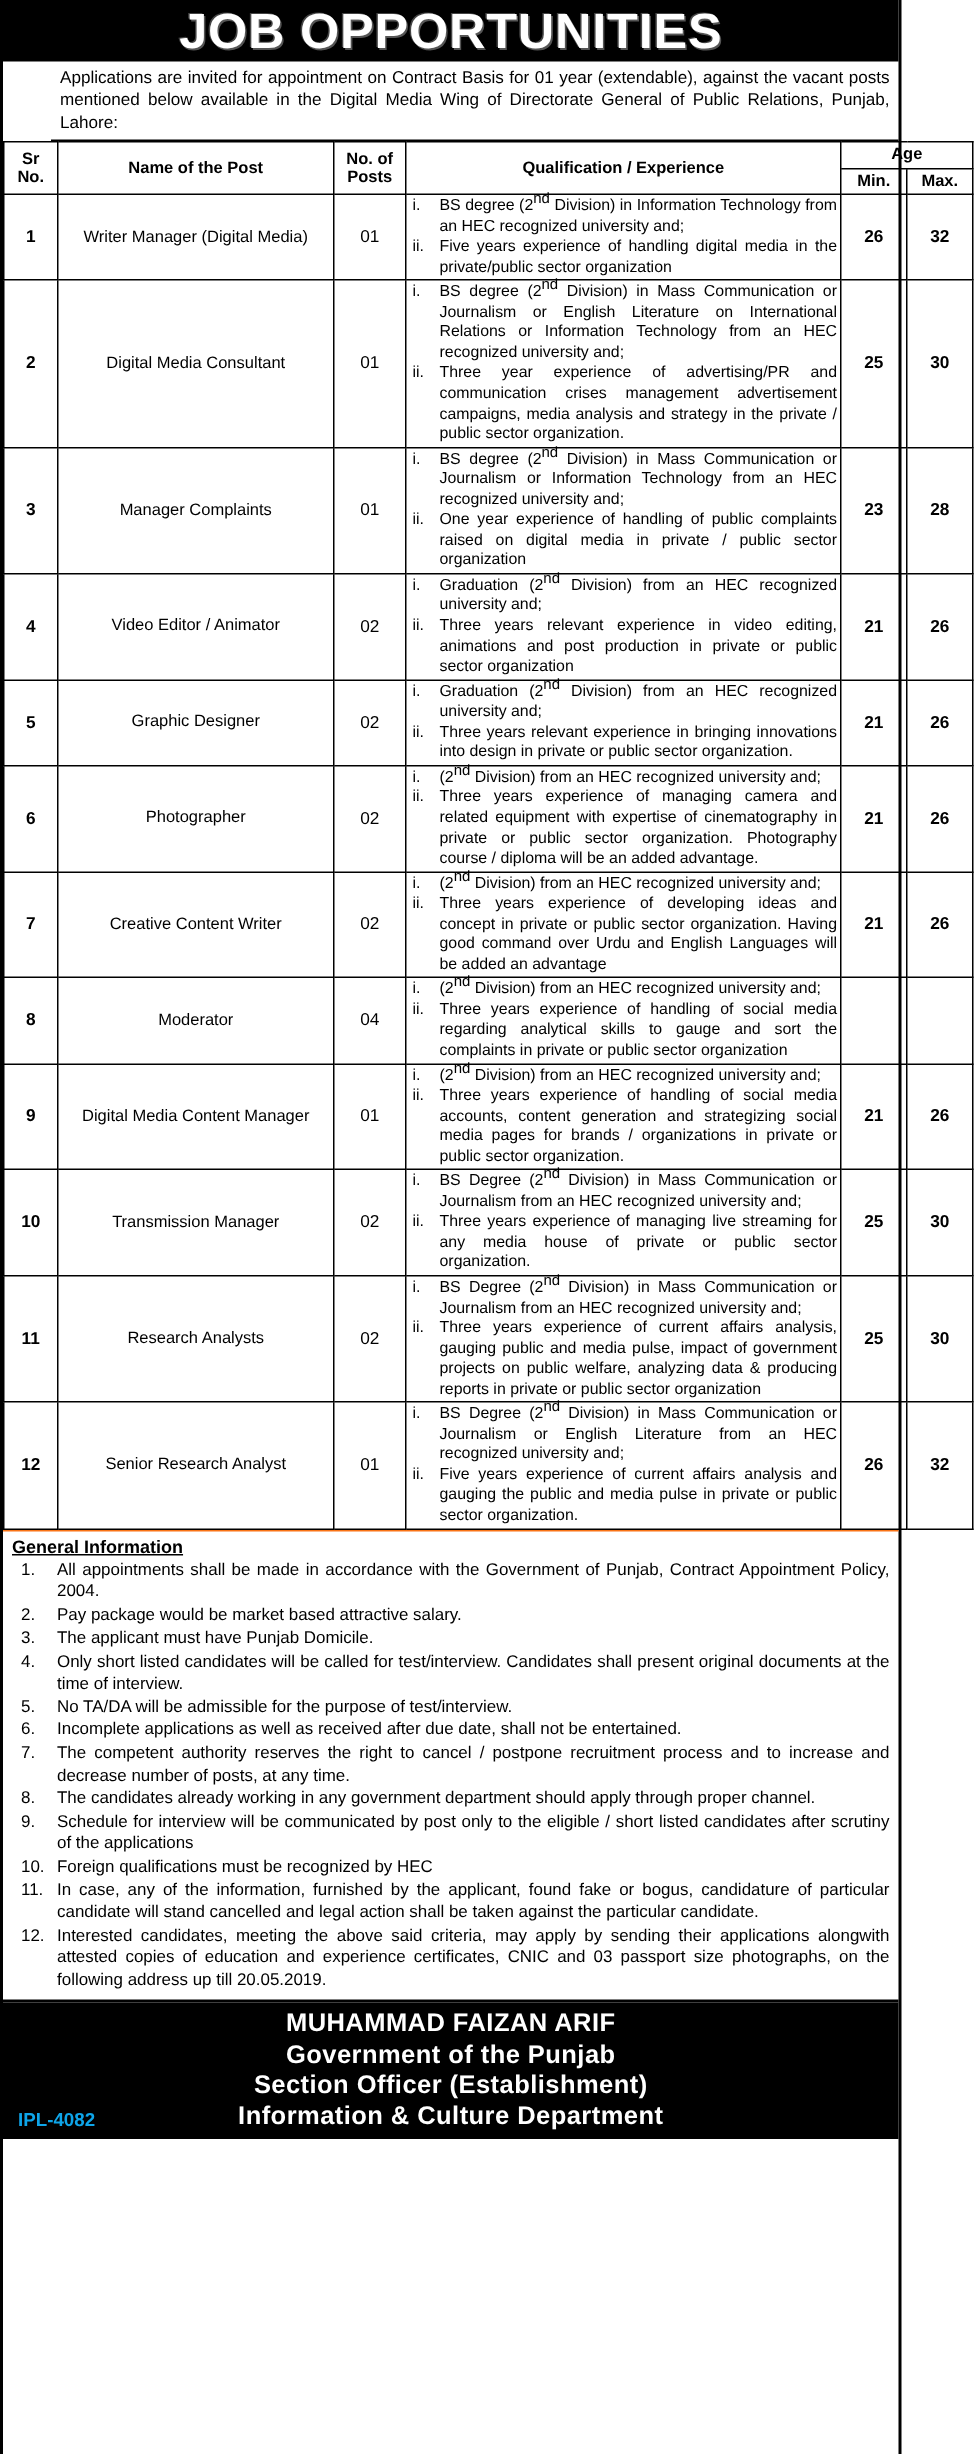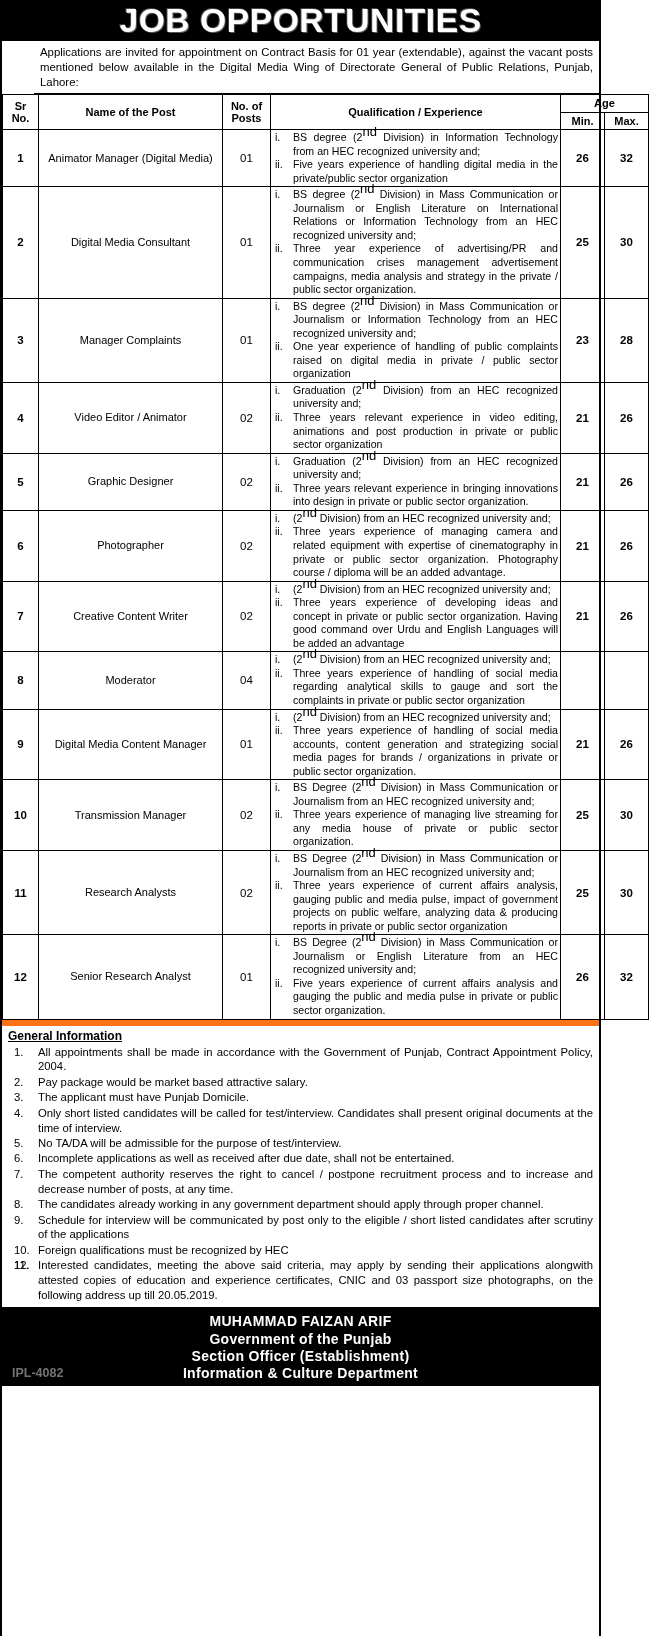--- a/index.html
+++ b/index.html
@@ -117,25 +117,25 @@
     text-align: justify;
     margin-bottom: 0;
   }
   ol.qlist > li .marker {
     position: absolute;
     left: 2px;
     top: 0;
     width: 16px;
     font-size: 10.6px;
   }
-  sup.ord { font-size: 13px; vertical-align: super; line-height: 0; }
+  sup.ord { font-size: 10px; vertical-align: super; line-height: 0; }
 
   
   .gi-wrap {
-    border-top: 6px solid #f97316;
+    border-top: 1px solid #f97316;
     border-bottom: 2px solid #000;
     padding: 2px 6px 4px 6px;
   }
   .gi-title {
     font-size: 12px;
     font-weight: bold;
     text-decoration: underline;
     margin: 1px 0 2px 0;
   }
   ol.gi {
@@ -163,33 +163,33 @@
   
   .footer {
     background: #000;
     color: #fff;
     position: relative;
     padding: 4px 0 4px 0;
     min-height: 74px;
   }
   .footer-lines {
     text-align: center;
-    font-size: 14px;
+    font-size: 17px;
     font-weight: bold;
     line-height: 1.22;
     letter-spacing: 0.3px;
   }
   .footer-lines div { white-space: nowrap; }
   .ipl {
     position: absolute;
     left: 10px;
     bottom: 6px;
     font-size: 12.5px;
     font-weight: bold;
-    color: #737373;
+    color: #0ea5e9;
   }
 </style>
 </head>
 <body>
 
 <div id="page">
 
   <div class="banner">
     <div class="banner-title">JOB OPPORTUNITIES</div>
   </div>
@@ -220,21 +220,21 @@
         <th colspan="2">Age</th>
       </tr>
       <tr>
         <th>Min.</th>
         <th>Max.</th>
       </tr>
     </thead>
     <tbody id="jobs-body">
         <tr>
           <td class="sr">1</td>
-          <td class="name">Animator Manager (Digital Media)</td>
+          <td class="name">Writer Manager (Digital Media)</td>
           <td class="posts">01</td>
           <td class="qual">
             <ol class="qlist">
               <li><span class="marker">i.</span><span>BS degree (2<sup class="ord">nd</sup> Division) in Information Technology from an HEC recognized university and;</span></li>
               <li><span class="marker">ii.</span><span>Five years experience of handling digital media in the private/public sector organization</span></li>
             </ol>
           </td>
           <td class="age">26</td>
           <td class="age">32</td>
         </tr>
@@ -390,21 +390,21 @@
         <li><span class="gmarker">1.</span><span>All appointments shall be made in accordance with the Government of Punjab, Contract Appointment Policy, 2004.</span></li>
         <li><span class="gmarker">2.</span><span>Pay package would be market based attractive salary.</span></li>
         <li><span class="gmarker">3.</span><span>The applicant must have Punjab Domicile.</span></li>
         <li><span class="gmarker">4.</span><span>Only short listed candidates will be called for test/interview. Candidates shall present original documents at the time of interview.</span></li>
         <li><span class="gmarker">5.</span><span>No TA/DA will be admissible for the purpose of test/interview.</span></li>
         <li><span class="gmarker">6.</span><span>Incomplete applications as well as received after due date, shall not be entertained.</span></li>
         <li><span class="gmarker">7.</span><span>The competent authority reserves the right to cancel / postpone recruitment process and to increase and decrease number of posts, at any time.</span></li>
         <li><span class="gmarker">8.</span><span>The candidates already working in any government department should apply through proper channel.</span></li>
         <li><span class="gmarker">9.</span><span>Schedule for interview will be communicated by post only to the eligible / short listed candidates after scrutiny of the applications</span></li>
         <li><span class="gmarker">10.</span><span>Foreign qualifications must be recognized by HEC</span></li>
-        <li><span class="gmarker">11.</span></li>
+        <li><span class="gmarker">11.</span><span>In case, any of the information, furnished by the applicant, found fake or bogus, candidature of particular candidate will stand cancelled and legal action shall be taken against the particular candidate.</span></li>
         <li><span class="gmarker">12.</span><span>Interested candidates, meeting the above said criteria, may apply by sending their applications alongwith attested copies of education and experience certificates, CNIC and 03 passport size photographs, on the following address up till 20.05.2019.</span></li>
       </ol>
   </div>
 
   <div class="footer">
     <div class="footer-lines">
       <div>MUHAMMAD FAIZAN ARIF</div>
       <div>Government of the Punjab</div>
       <div>Section Officer (Establishment)</div>
       <div>Information &amp; Culture Department</div>

